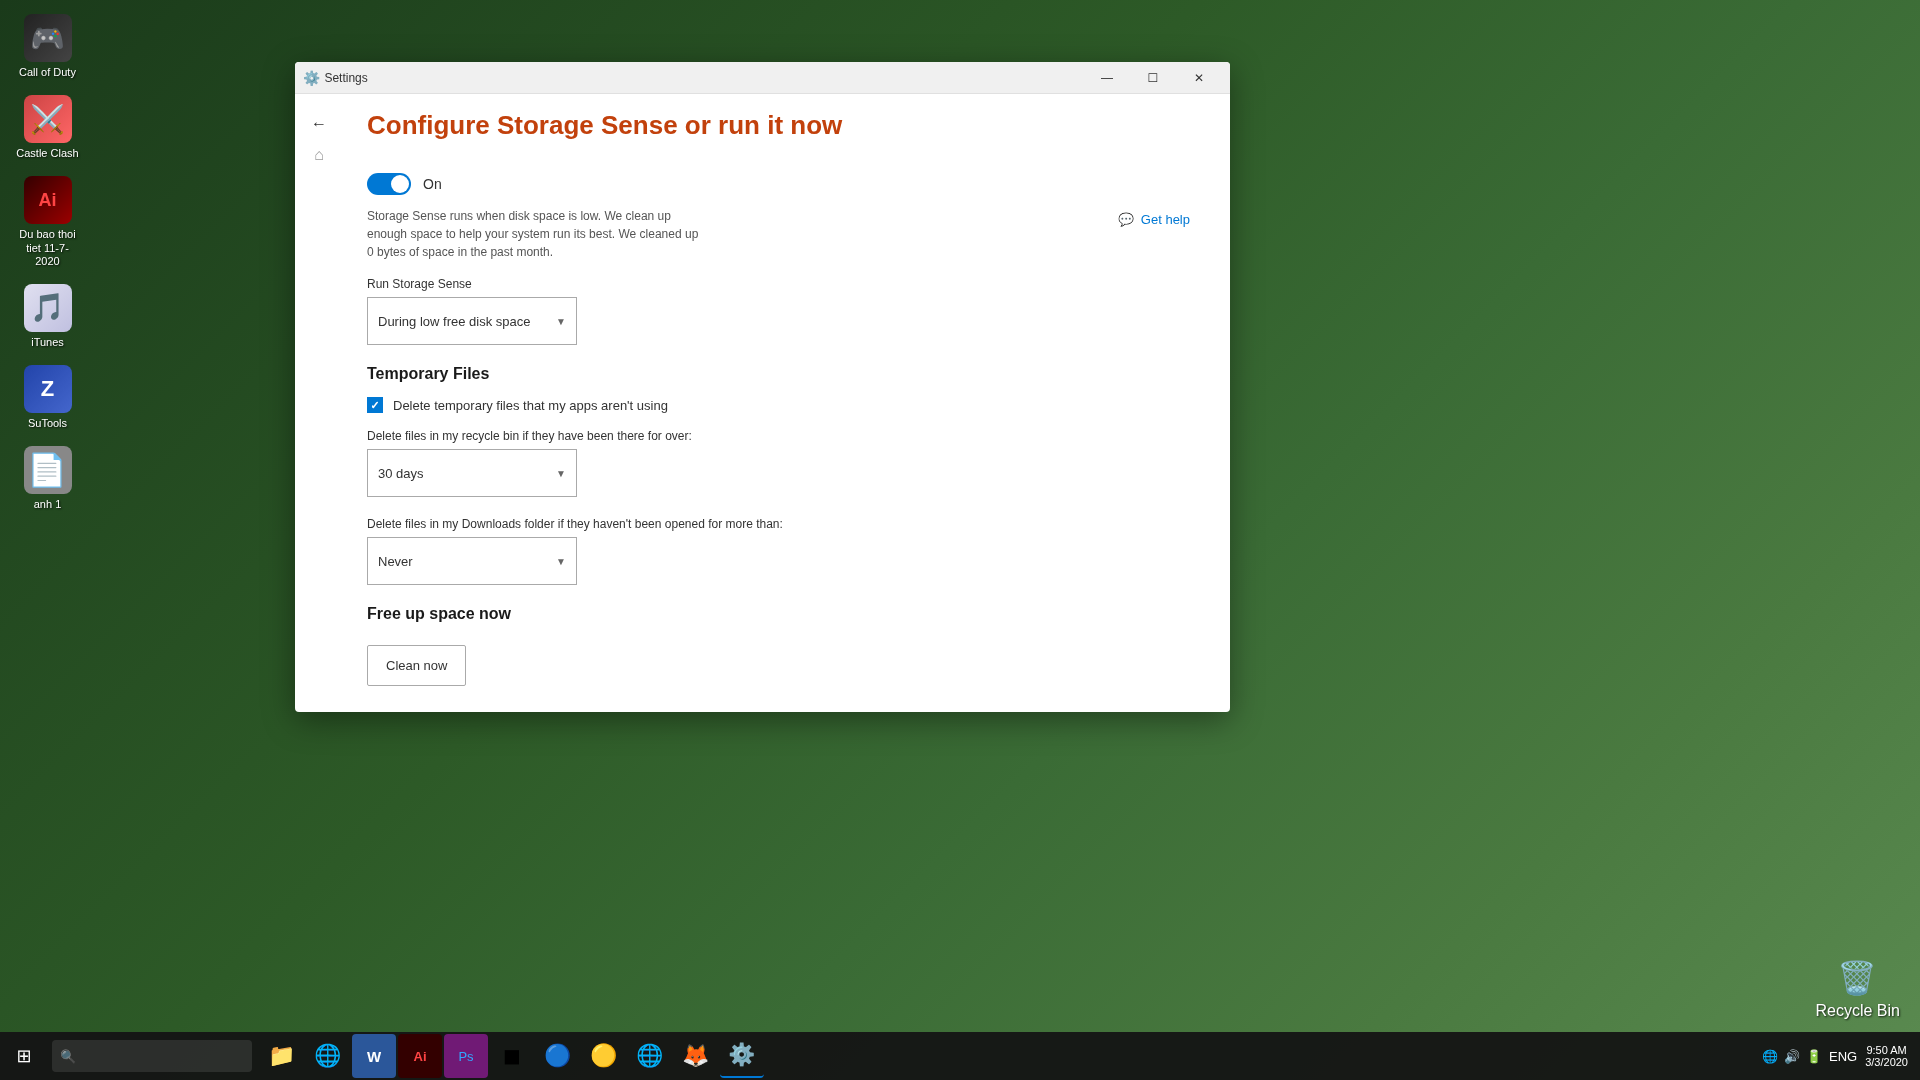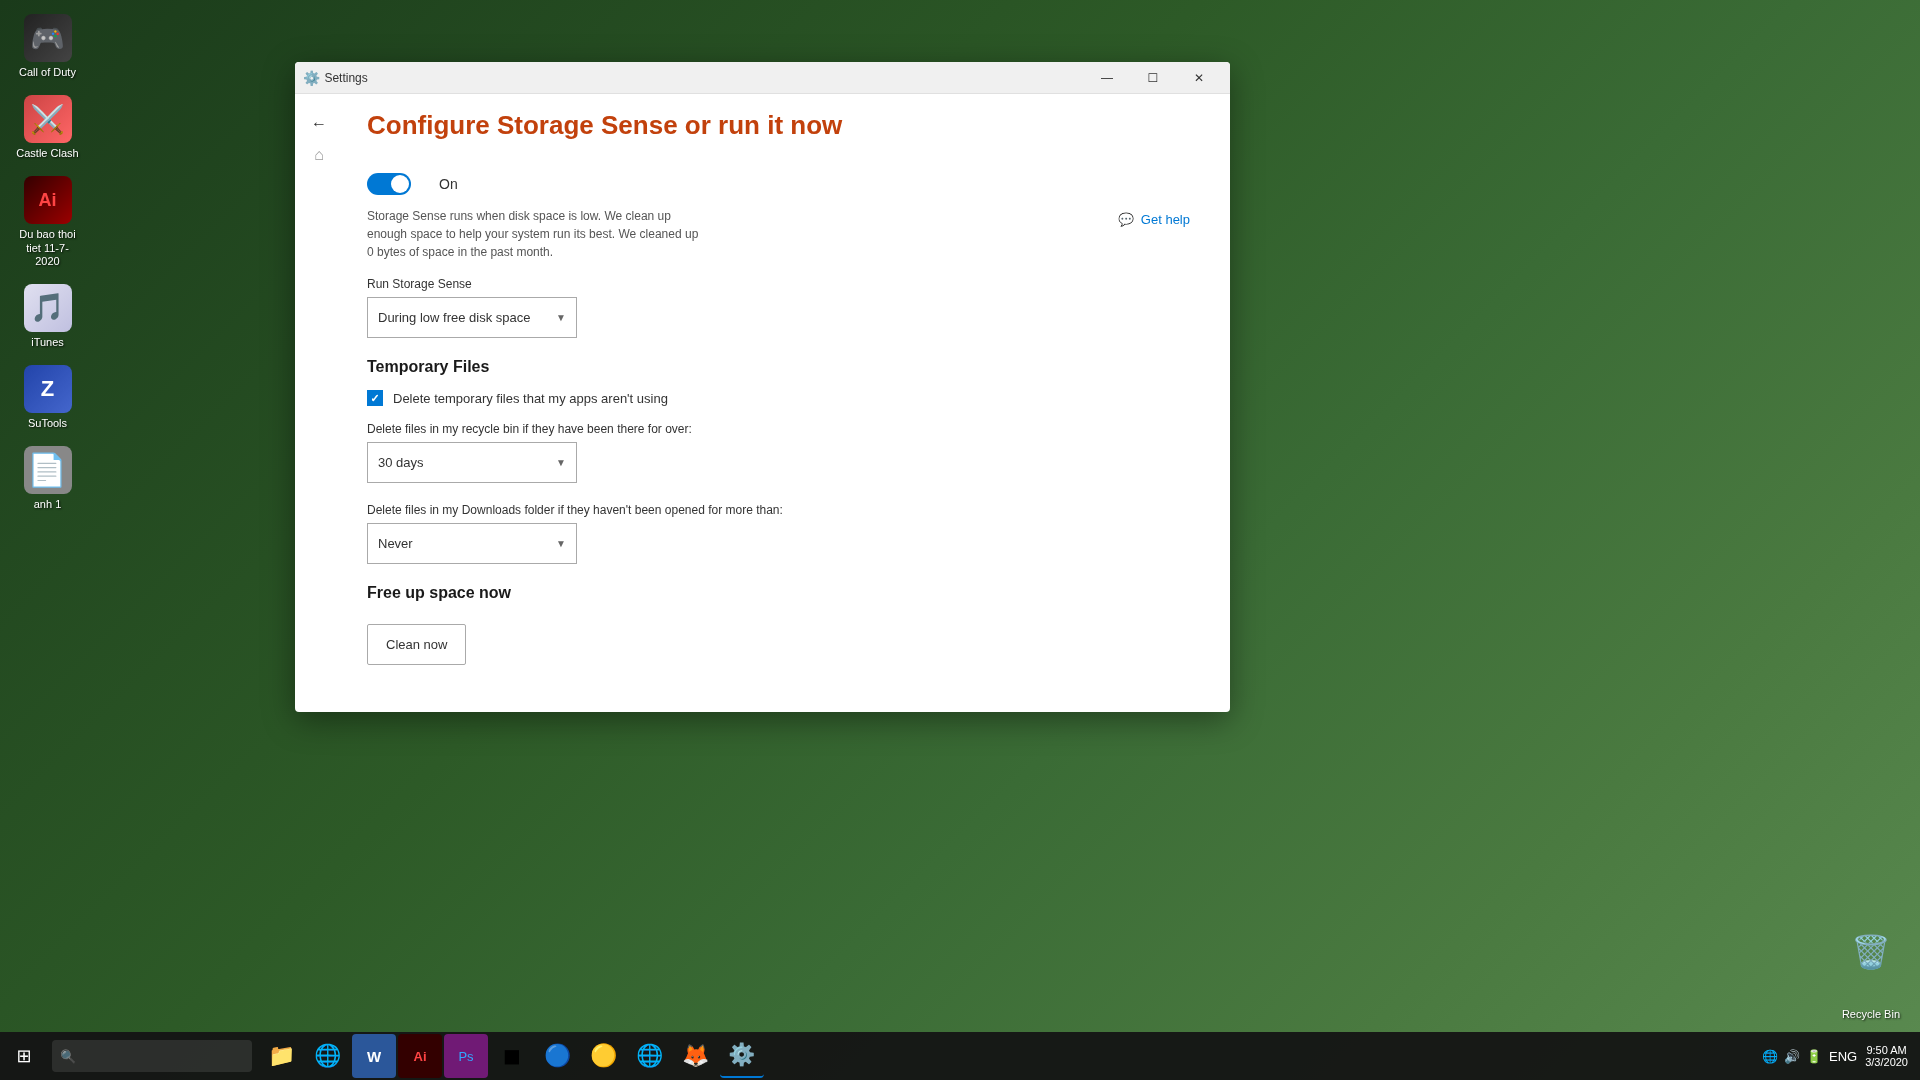--- a/index.html
+++ b/index.html
@@ -78,24 +78,23 @@
     .recycle-bin .icon-img {
       width: 48px;
       height: 48px;
       display: flex;
       align-items: center;
       justify-content: center;
       font-size: 32px;
     }
     .recycle-bin .icon-label {
       color: white;
-      font-size: 11px;
+      font-size: 16px;
       text-align: center;
       text-shadow: 1px 1px 2px rgba(0,0,0,0.8);
-      margin-top: 32px;
     }
 
     
     .taskbar {
       position: absolute;
       bottom: 0;
       left: 0;
       right: 0;
       height: 48px;
       background: rgba(20,20,20,0.95);
@@ -272,21 +271,21 @@
       font-weight: 600;
       color: #1a1a1a;
       margin-bottom: 14px;
       margin-top: 8px;
     }
 
     
     .toggle-row {
       display: flex;
       align-items: center;
-      gap: 28px;
+      gap: 12px;
       margin-bottom: 12px;
       text-align: center;
     }
 
     .toggle {
       width: 44px;
       height: 22px;
       background: #0078d4;
       border-radius: 11px;
       position: relative;
@@ -321,21 +320,21 @@
     
     .form-label {
       font-size: 12px;
       color: #333;
       margin-bottom: 6px;
     }
 
     
     .dropdown {
       width: 210px;
-      height: 41px;
+      height: 48px;
       border: 1px solid #aaa;
       background: white;
       display: flex;
       align-items: center;
       padding: 0 10px;
       cursor: pointer;
       margin-bottom: 20px;
       font-size: 13px;
       color: #333;
       position: relative;

